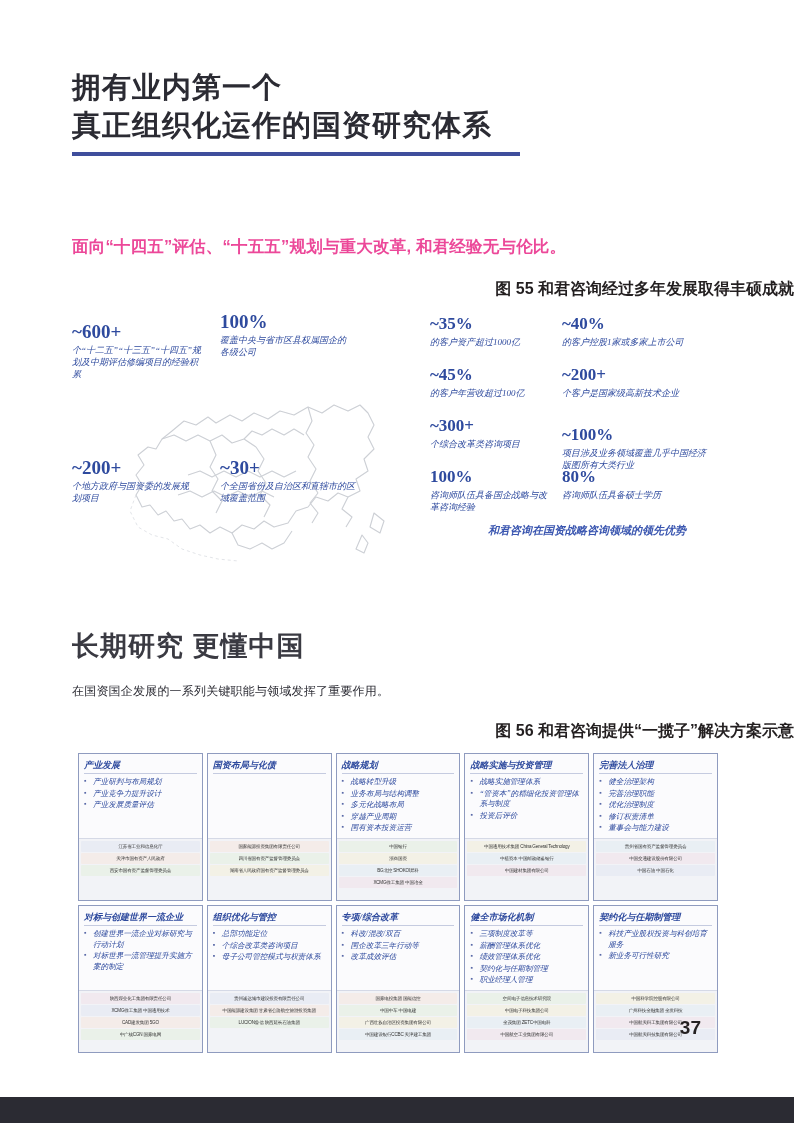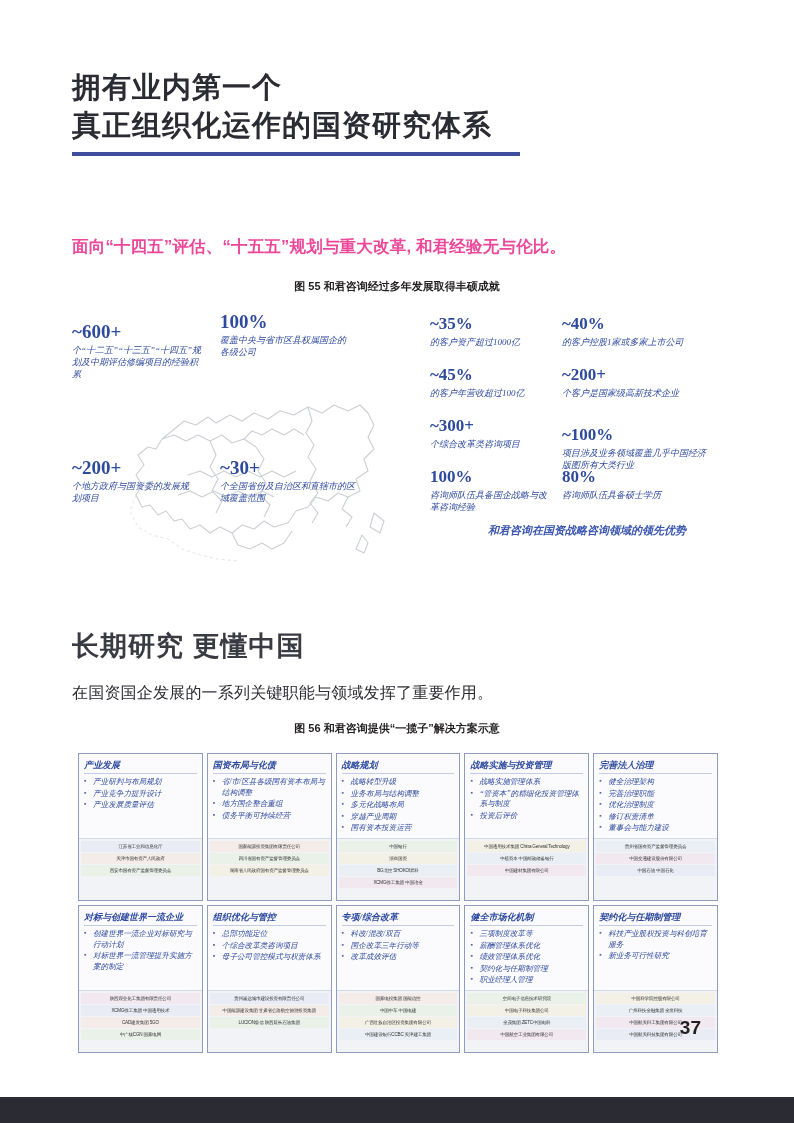--- a/index.html
+++ b/index.html
@@ -51,22 +51,22 @@
     width: 660px;
     font-size: 16.5px;
     font-weight: bold;
     color: #ec4899;
     letter-spacing: 0.2px;
   }
   .fig-cap {
     position: absolute;
     width: 794px;
     left: 0;
-    text-align: center;
-    font-size: 11px;
+    text-align: right;
+    font-size: 16px;
     font-weight: bold;
     color: #231f20;
   }
   #fig55cap { top: 279px; }
   #fig56cap { top: 721px; }
 
   
   .stats-panel {
     position: absolute;
     left: 72px;
@@ -130,21 +130,21 @@
     font-size: 27px;
     font-weight: bold;
     color: #3a3a42;
     letter-spacing: 1px;
   }
   .sub-para {
     position: absolute;
     left: 72px;
     top: 683px;
     width: 660px;
-    font-size: 16px;
+    font-size: 12px;
     color: #2b2b33;
     letter-spacing: 0.2px;
   }
 
   
   .grid {
     position: absolute;
     left: 78px;
     top: 753px;
     width: 640px;
@@ -379,25 +379,20 @@
           <div class="logo-row">
             <div class="logo-chip" style="background: rgb(244, 236, 233);">天津市国有资产人民政府</div>
           </div>
           <div class="logo-row">
             <div class="logo-chip" style="background: rgb(234, 241, 233);">西安市国有资产监督管理委员会</div>
           </div>
         </div>
       </div>
       <div class="card">
         <div class="card-title">国资布局与化债</div>
-        <ul class="card-list">
-          <li>省/市/区县各级国有资本布局与结构调整</li>
-          <li>地方国企整合重组</li>
-          <li>债务平衡可持续经营</li>
-        </ul>
         <div class="logo-band">
           <div class="logo-row">
             <div class="logo-chip" style="background: rgb(244, 236, 233);">国家能源投资集团有限责任公司</div>
           </div>
           <div class="logo-row">
             <div class="logo-chip" style="background: rgb(234, 241, 233);">四川省国有资产监督管理委员会</div>
           </div>
           <div class="logo-row">
             <div class="logo-chip" style="background: rgb(243, 241, 230);">湖南省人民政府国有资产监督管理委员会</div>
           </div>

